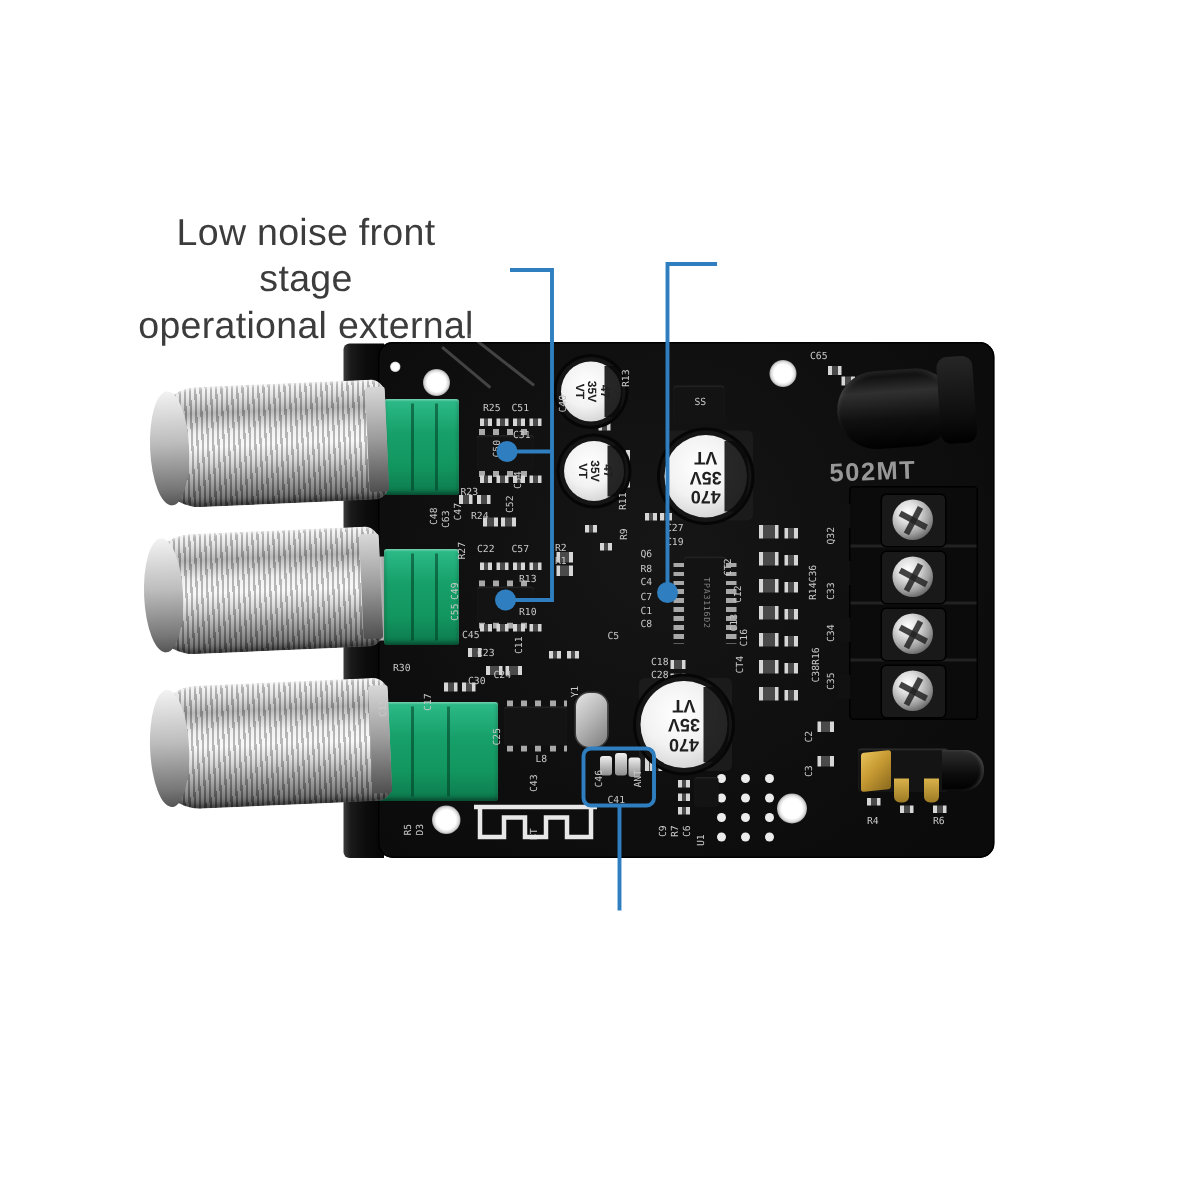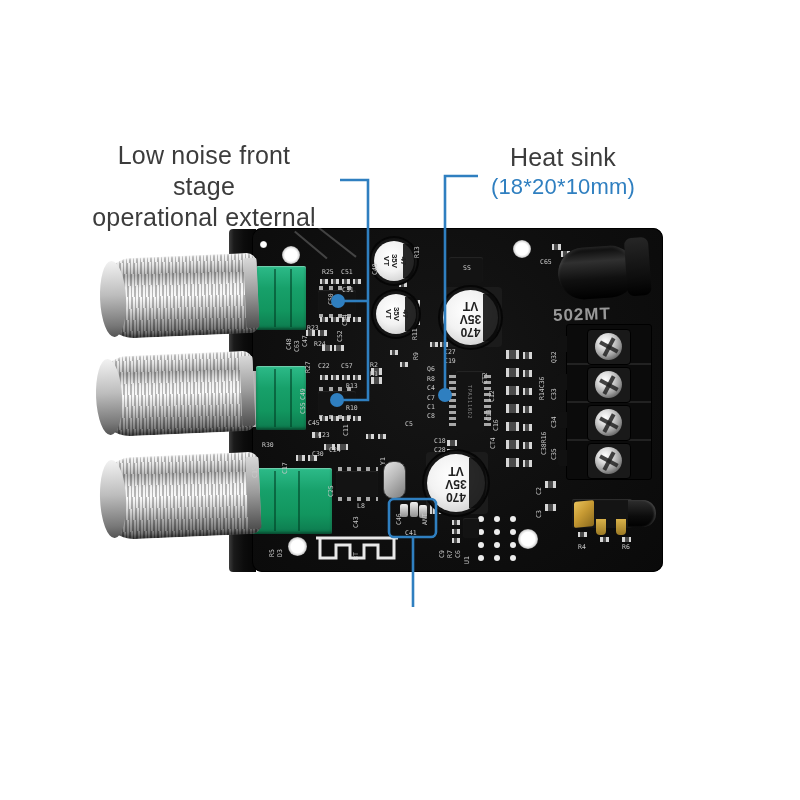--- a/index.html
+++ b/index.html
@@ -119,24 +119,20 @@
     font-size:17px;transform:rotate(-2deg);z-index:5;letter-spacing:1px;}
 </style>
 </head>
 <body>
 
 <div id="stage">
 
   <div class="ann" style="left:88px;top:140px;width:232px;">
     <span>Low noise front stage</span><br>
     <span>operational external</span>
-  </div>
-  <div class="ann" style="left:470px;top:142px;width:186px;">
-    <span>Heat sink</span>
-    <span class="dims">(18*20*10mm)</span>
   </div>
 
   <div id="panel-strip"></div>
   <div id="board">
     <div class="scratch" style="left:38px;top:16px;width:42px;transform:rotate(40deg);"></div>
     <div class="scratch" style="left:55px;top:11px;width:55px;transform:rotate(38deg);"></div>
   </div>
 
   <div class="knob" style="left:103px;top:256px;width:155px;height:80px;transform:rotate(-2.5deg);"></div>
   <div class="knob" style="left:99px;top:354px;width:155px;height:80px;transform:rotate(-2.5deg);"></div>
@@ -339,21 +335,21 @@
       <div class="via" style="left: 494px; top: 516px;"></div>
       <div class="via" style="left: 494px; top: 529px;"></div>
       <div class="via" style="left: 494px; top: 542px;"></div>
       <div class="via" style="left: 494px; top: 555px;"></div>
       <div class="via" style="left: 510px; top: 516px;"></div>
       <div class="via" style="left: 510px; top: 529px;"></div>
       <div class="via" style="left: 510px; top: 542px;"></div>
       <div class="via" style="left: 510px; top: 555px;"></div>
     </div>
   <div id="silk-layer">
-      <span class="silk" style="left: 540px; top: 233px; margin-top: 25px;">C65</span>
+      <span class="silk" style="left: 540px; top: 233px;">C65</span>
       <span class="silk" style="left: 322px; top: 268px;">R25</span>
       <span class="silk" style="left: 341px; top: 268px;">C51</span>
       <span class="silk" style="left: 342px; top: 286px;">C31</span>
       <span class="silk" style="left: 307px; top: 324px;">R23</span>
       <span class="silk" style="left: 314px; top: 340px;">R24</span>
       <span class="silk" style="left: 318px; top: 362px;">C22</span>
       <span class="silk" style="left: 341px; top: 362px; text-align: center;">C57</span>
       <span class="silk" style="left: 346px; top: 382px;">R13</span>
       <span class="silk" style="left: 346px; top: 404px;">R10</span>
       <span class="silk" style="left: 308px; top: 419px;">C45</span>

